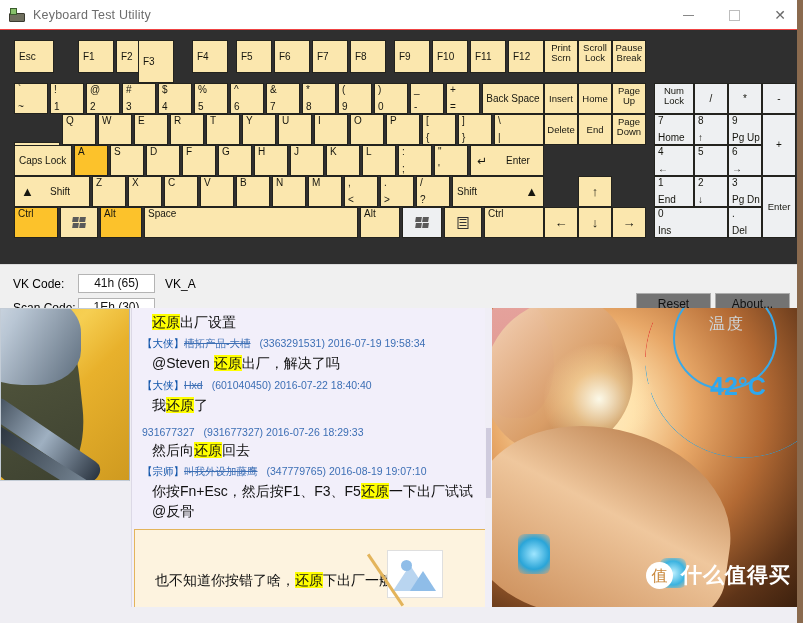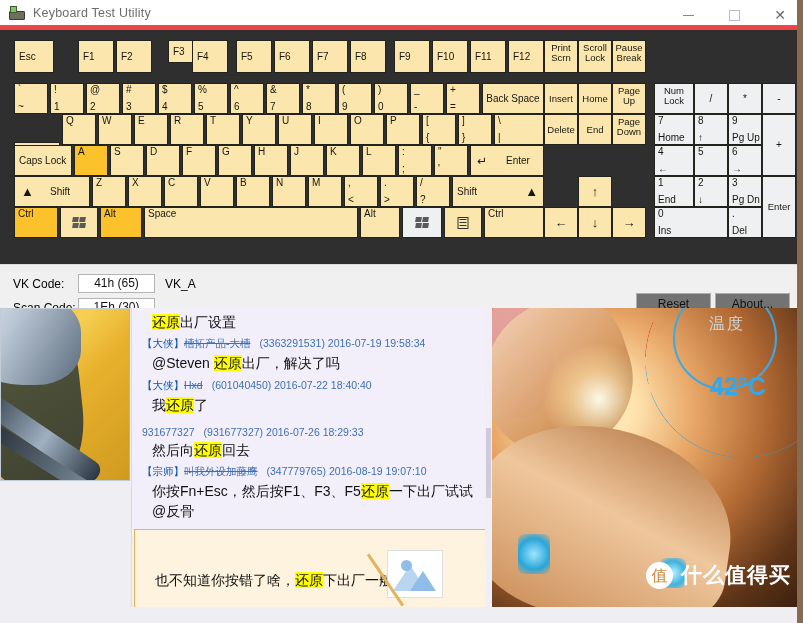--- a/index.html
+++ b/index.html
@@ -9,21 +9,21 @@
     font-family: "Liberation Sans", "DejaVu Sans", sans-serif;
     background: #efeef3;
     overflow: hidden;
     position: relative;
   }
 
   
   .titlebar {
     height: 30px; background: #ffffff;
     display: flex; align-items: center;
-    border-bottom: 5px solid #ef4444;
+    border-bottom: 1px solid #ef4444;
     position: relative;
   }
   .tb-icon {
     width: 16px; height: 16px; margin-left: 9px; margin-right: 8px;
     position: relative; flex: none;
   }
   .tb-icon .k-body {
     position:absolute; left:0; bottom:1px; width:16px; height:9px;
     background:#6f6f5e; border:1px solid #3b3b30; border-radius:1px;
   }
@@ -291,21 +291,21 @@
 
   <div class="key" style="left:6px;top:2px;width:40px;height:33px;">
         <span class="ml">Esc</span>
       </div>
   <div class="key" style="left:70px;top:2px;width:36px;height:33px;">
         <span class="ml">F1</span>
       </div>
   <div class="key" style="left:108px;top:2px;width:36px;height:33px;">
         <span class="ml">F2</span>
       </div>
-  <div class="key" style="left:160px;top:2px;width:36px;height:23px;text-align:right;">
+  <div class="key" style="left:130px;top:2px;width:36px;height:43px;text-align:right;">
         <span class="ml">F3</span>
       </div>
   <div class="key" style="left:184px;top:2px;width:36px;height:33px;">
         <span class="ml">F4</span>
       </div>
   <div class="key" style="left:228px;top:2px;width:36px;height:33px;">
         <span class="ml">F5</span>
       </div>
   <div class="key" style="left:266px;top:2px;width:36px;height:33px;">
         <span class="ml">F6</span>

